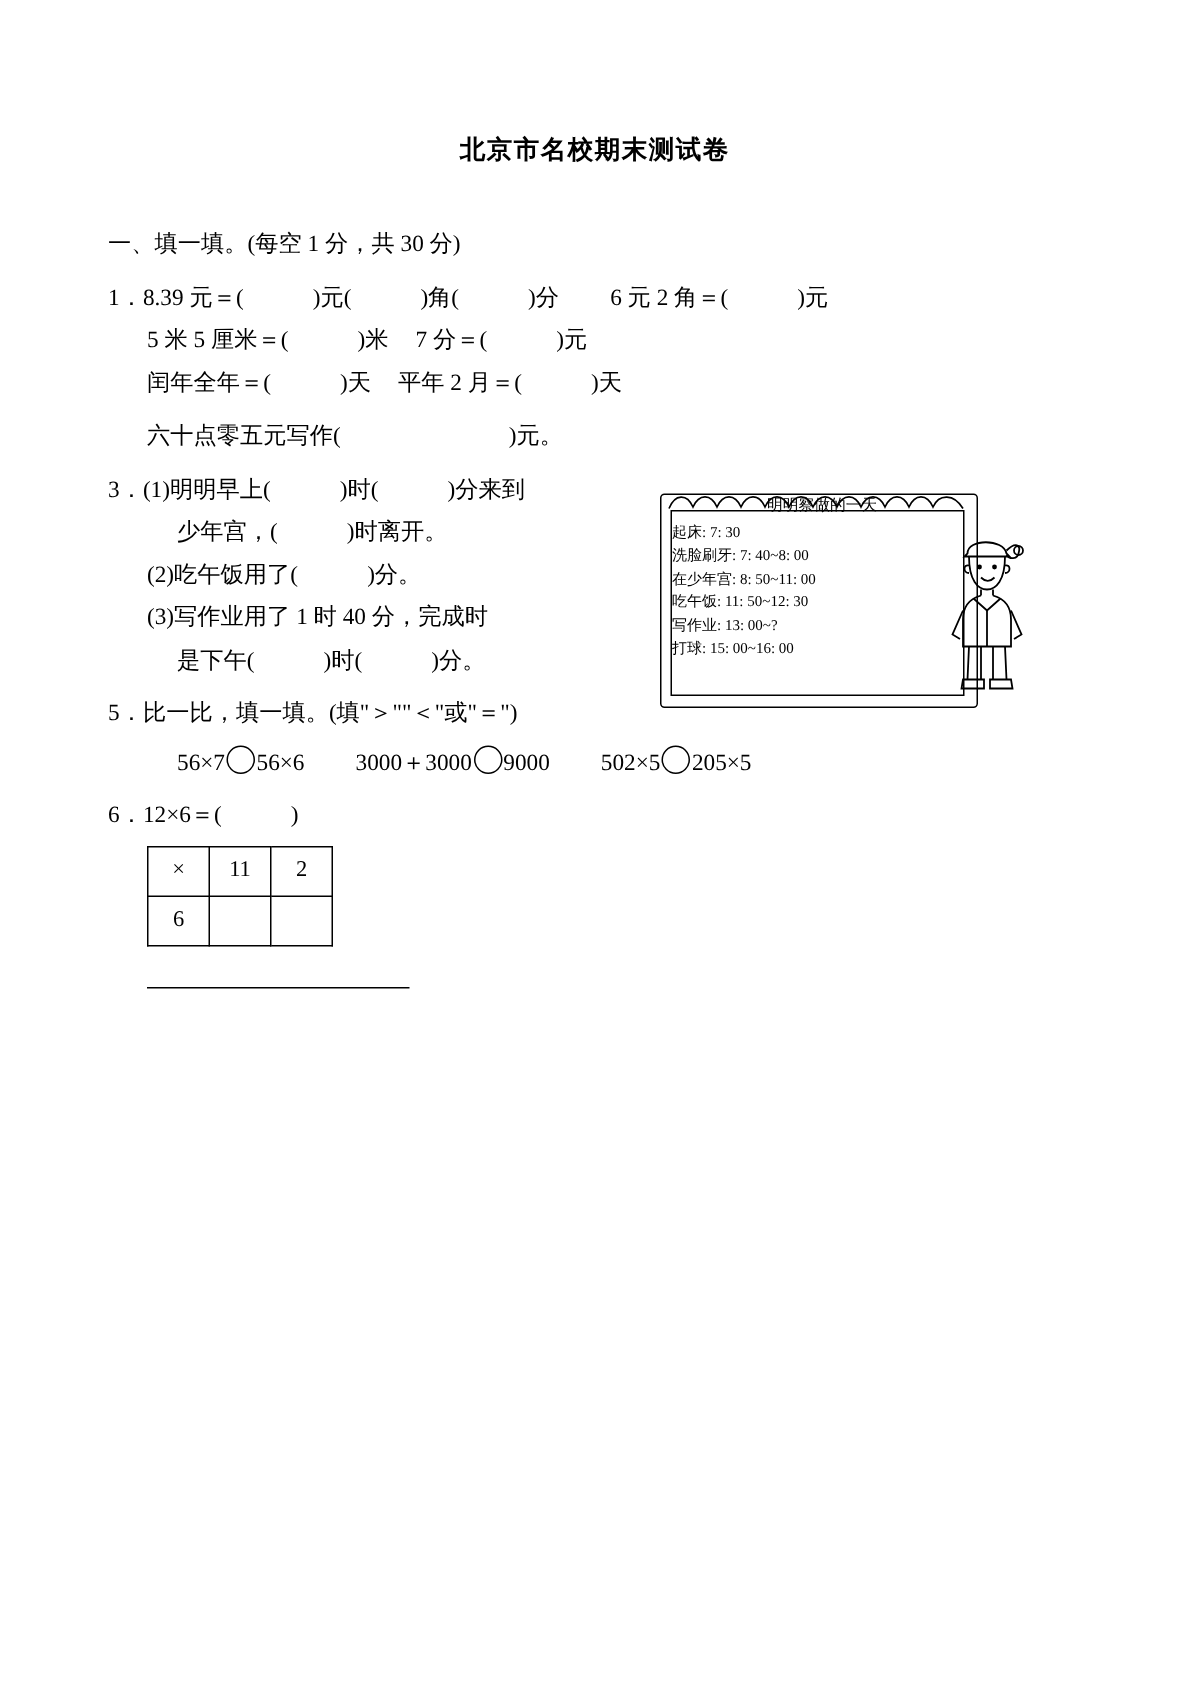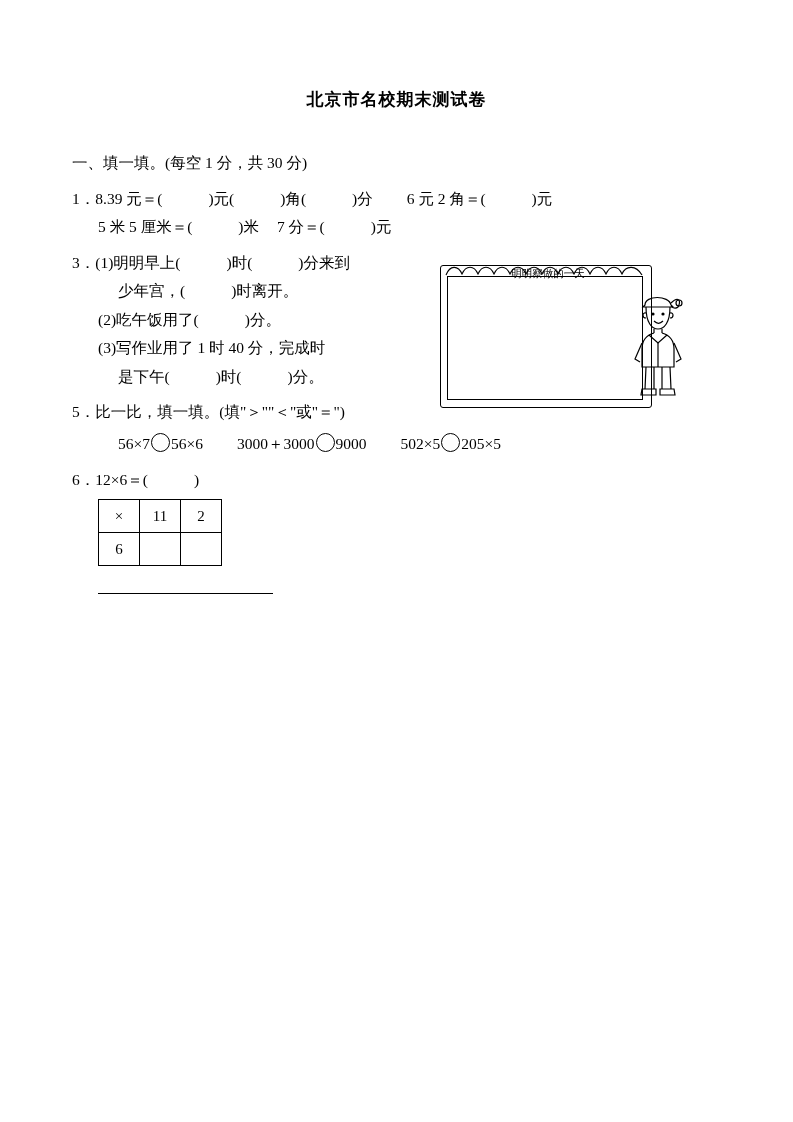--- a/index.html
+++ b/index.html
@@ -149,23 +149,29 @@
 
     <div class="section-head">一、填一填。(每空 1 分，共 30 分)</div>
 
     <div class="q">
       <div class="line">
         <span>1．</span><span>8.39 元＝(</span><span class="blank-m"></span><span>)元(</span><span class="blank-m"></span><span>)角(</span><span class="blank-m"></span><span>)分</span><span class="sp2"></span><span>6 元 2 角＝(</span><span class="blank-m"></span><span>)元</span>
       </div>
       <div class="line indent1">
         <span>5 米 5 厘米＝(</span><span class="blank-m"></span><span>)米</span><span class="sp"></span><span>7 分＝(</span><span class="blank-m"></span><span>)元</span>
       </div>
-    </div>
-
-    <div class="q">
+      <div class="line indent1">
+        <span>闰年全年＝(</span><span class="blank-m"></span><span>)天</span><span class="sp"></span><span>平年 2 月＝(</span><span class="blank-m"></span><span>)天</span>
+      </div>
+    </div>
+
+    <div class="q">
+      <div class="line indent1">
+        <span>六十点零五元写作(</span><span class="blank-xl"></span><span>)元。</span>
+      </div>
     </div>
 
     <div class="q">
       <div class="line">
         <span>3．</span><span>(1)明明早上(</span><span class="blank-m"></span><span>)时(</span><span class="blank-m"></span><span>)分来到</span>
       </div>
       <div class="line indent2">
         <span>少年宫，(</span><span class="blank-m"></span><span>)时离开。</span>
       </div>
       <div class="line indent1">
@@ -179,20 +185,28 @@
       </div>
 
       <div class="illus">
         <div class="board">
           <div class="board-outer"></div>
           <svg class="scallop" viewBox="0 0 202 14">
             <path d="M2,12 C6,2 14,2 18,11 C22,2 30,2 34,11 C38,2 46,2 50,11 C54,2 62,2 66,11 C70,2 78,2 82,11 C86,2 94,2 98,11 C102,2 110,2 114,11 C118,2 126,2 130,11 C134,2 142,2 146,11 C150,2 158,2 162,11 C166,2 174,2 178,11 C182,2 192,2 198,12" fill="none" stroke="#000" stroke-width="1.1"></path>
           </svg>
           <div class="board-inner"></div>
           <div class="board-title">明明察做的一天</div>
+          <div class="board-list">
+            <div>起床: 7: 30</div>
+            <div>洗脸刷牙: 7: 40~8: 00</div>
+            <div>在少年宫: 8: 50~11: 00</div>
+            <div>吃午饭: 11: 50~12: 30</div>
+            <div>写作业: 13: 00~?</div>
+            <div>打球: 15: 00~16: 00</div>
+          </div>
         </div>
         <svg class="boy" viewBox="0 0 54 118">
           <g fill="none" stroke="#000" stroke-width="1.2">
 
             <path d="M14,22 C14,12 38,12 40,22 L42,24 L12,24 Z"></path>
             <path d="M40,20 C46,14 50,16 48,22 C47,26 42,26 40,23"></path>
             <circle cx="48" cy="20" r="3"></circle>
 
             <path d="M15,24 C15,40 21,46 27,46 C33,46 39,40 39,24"></path>
             <circle cx="22" cy="31" r="1.6" fill="#000" stroke="none"></circle>

